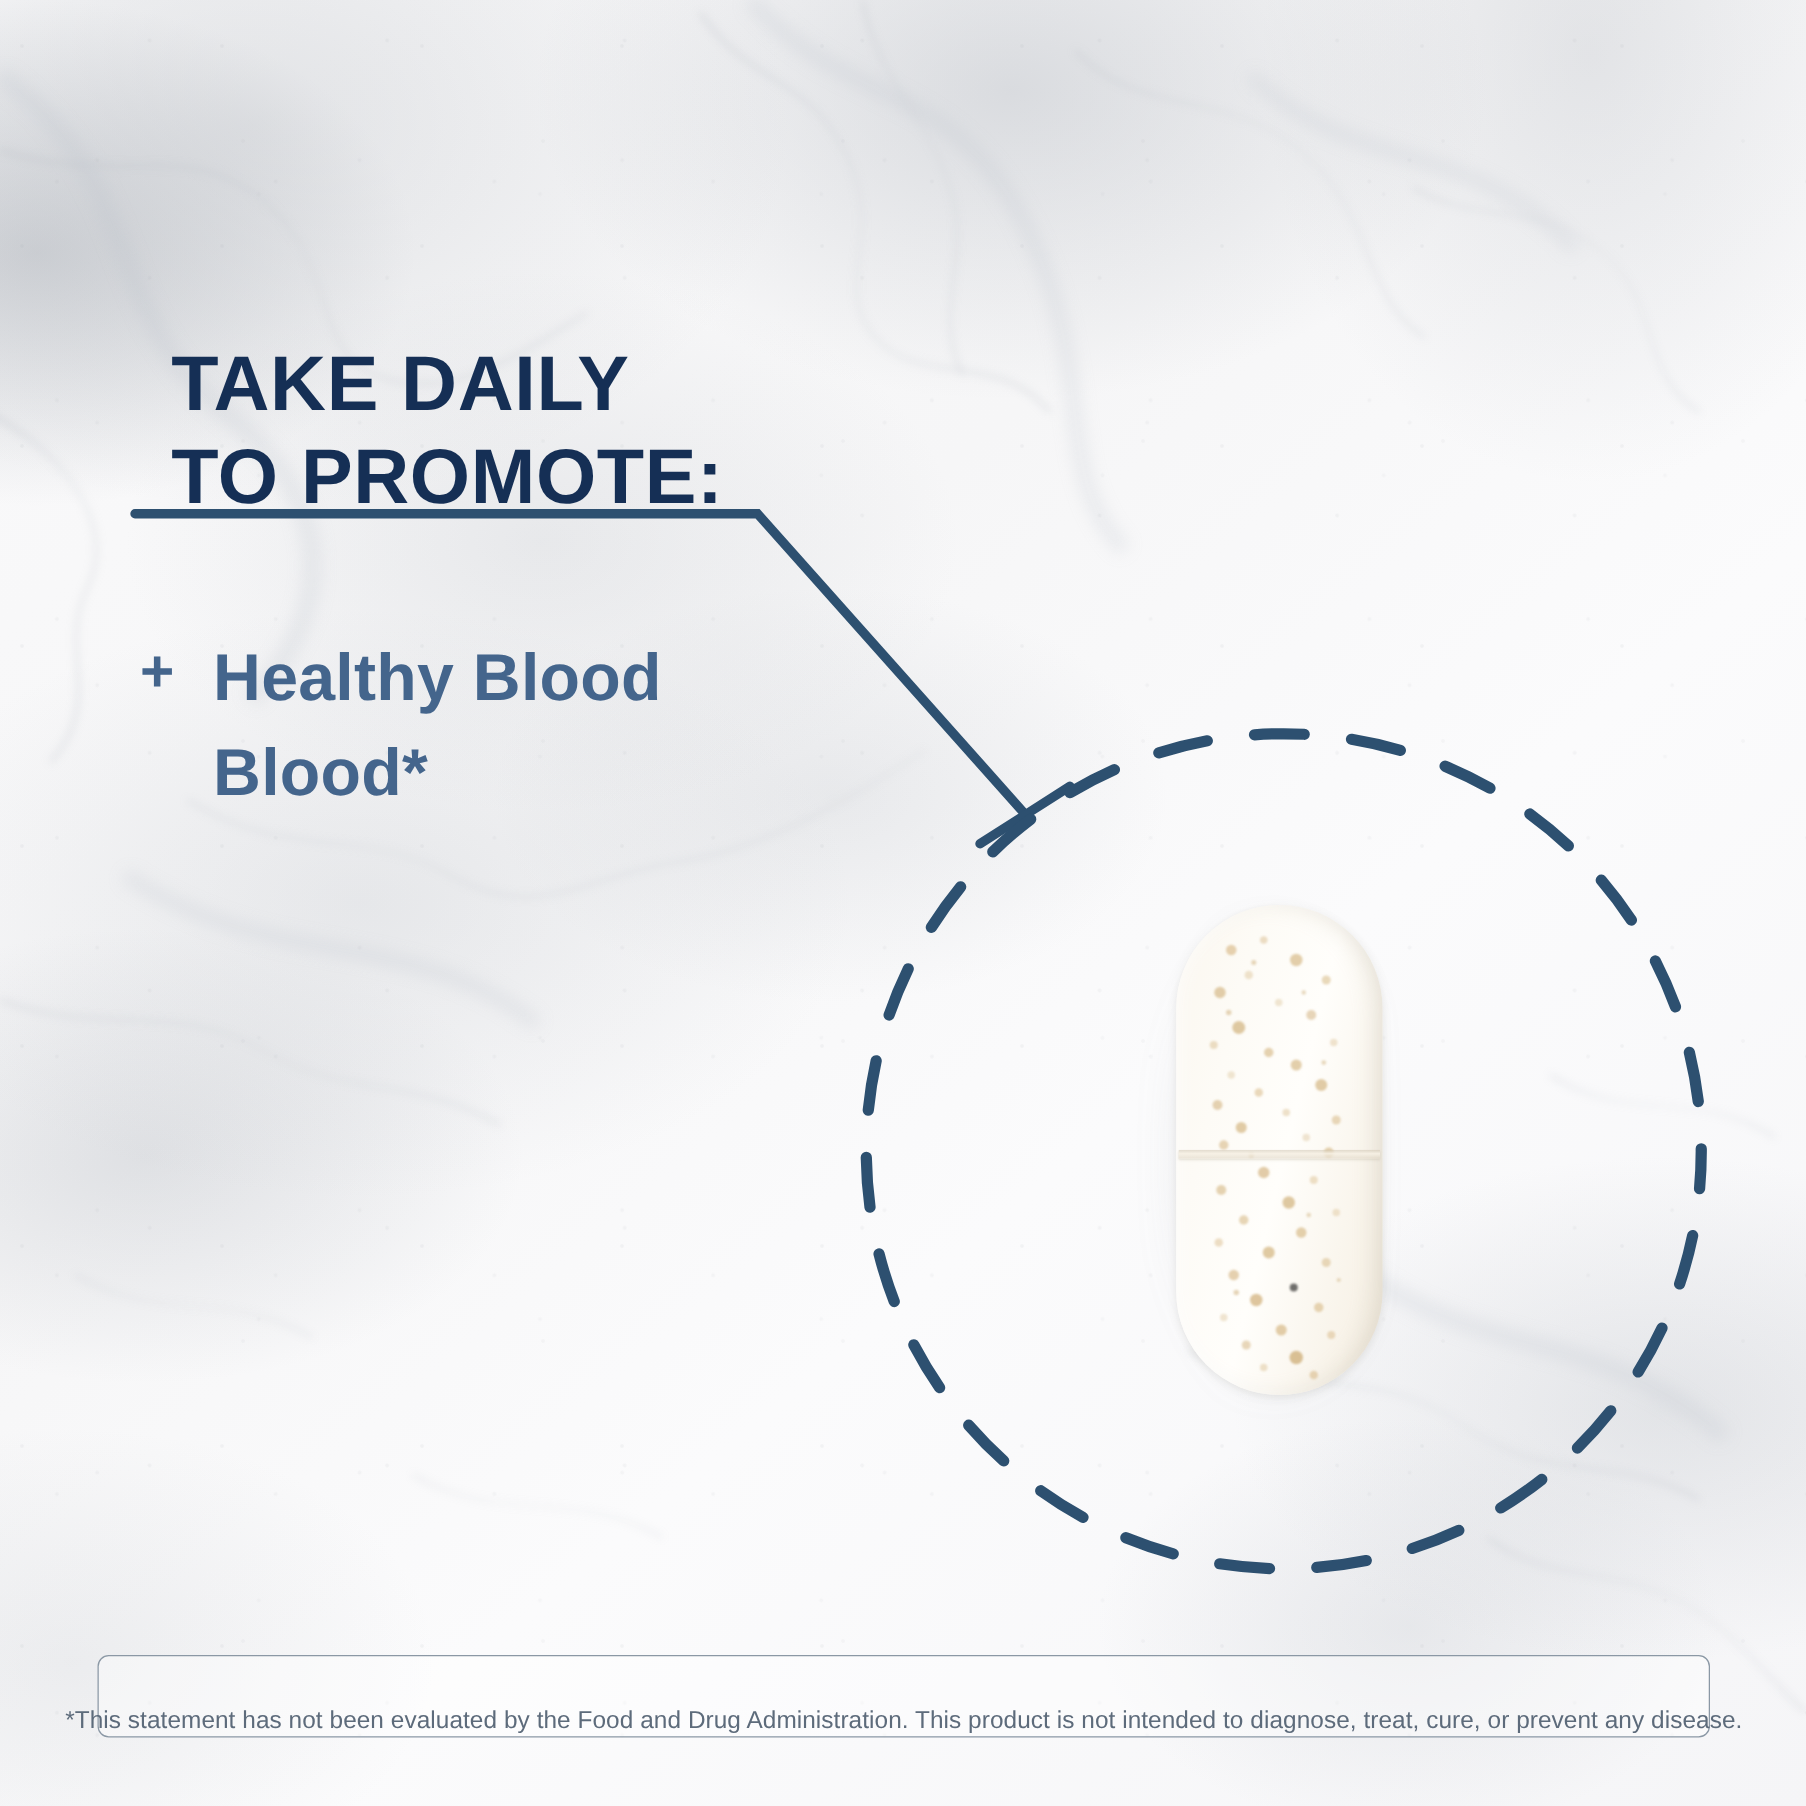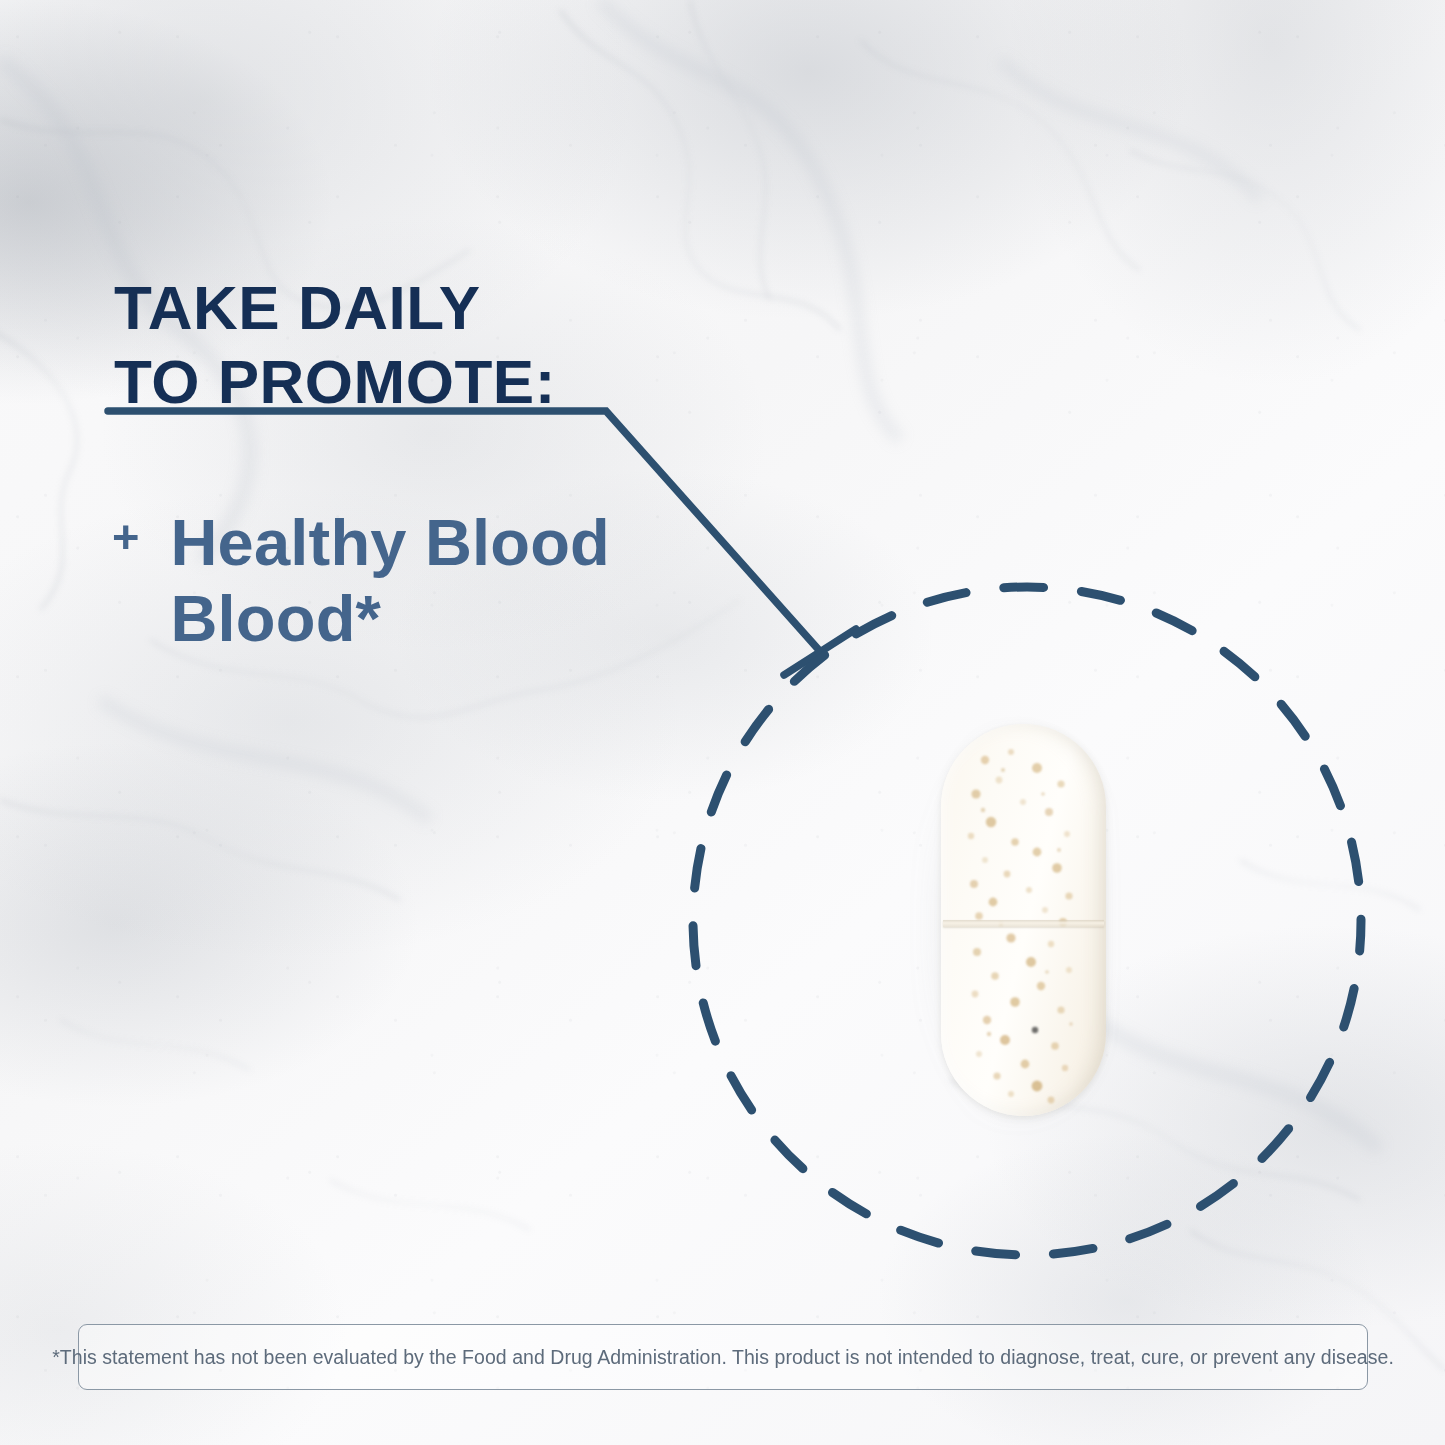--- a/index.html
+++ b/index.html
@@ -61,21 +61,21 @@
     position: absolute;
     left: 114px;
     top: 229px;
     width: 760px;
     font-size: 62px;
     line-height: 74px;
     font-weight: 700;
     letter-spacing: 0.5px;
     color: #152f55;
   }
-  .heading .ln { display: block; white-space: pre; }
+  .heading .ln { display: block; white-space: pre; margin-left: 23px; }
 
   
   .leader {
     position: absolute;
     left: 0;
     top: 0;
     width: 1445px;
     height: 1445px;
     pointer-events: none;
   }
@@ -92,21 +92,21 @@
   }
   .bullet-plus {
     font-size: 47px;
     font-weight: 700;
     line-height: 58px;
     color: #44658c;
     flex: 0 0 auto;
     padding-top: 3px;
   }
   .bullet-text {
-    font-size: 65px;
+    font-size: 53px;
     line-height: 76px;
     font-weight: 600;
     color: #44658c;
     letter-spacing: 0.2px;
   }
 
   
   .pill-wrap {
     position: absolute;
     left: 941px;
@@ -157,21 +157,21 @@
   .disclaimer {
     position: absolute;
     left: 78px;
     top: 1324px;
     width: 1290px;
     height: 66px;
     border: 1.6px solid #8b98a5;
     border-radius: 9px;
     background: rgba(255,255,255,0.42);
     display: flex;
-    align-items: center;
+    align-items: flex-end;
     justify-content: center;
     box-sizing: border-box;
     padding: 0 28px;
   }
   .disclaimer-text {
     font-size: 19.5px;
     line-height: 26px;
     color: #5d6b7b;
     text-align: center;
     letter-spacing: 0.05px;

